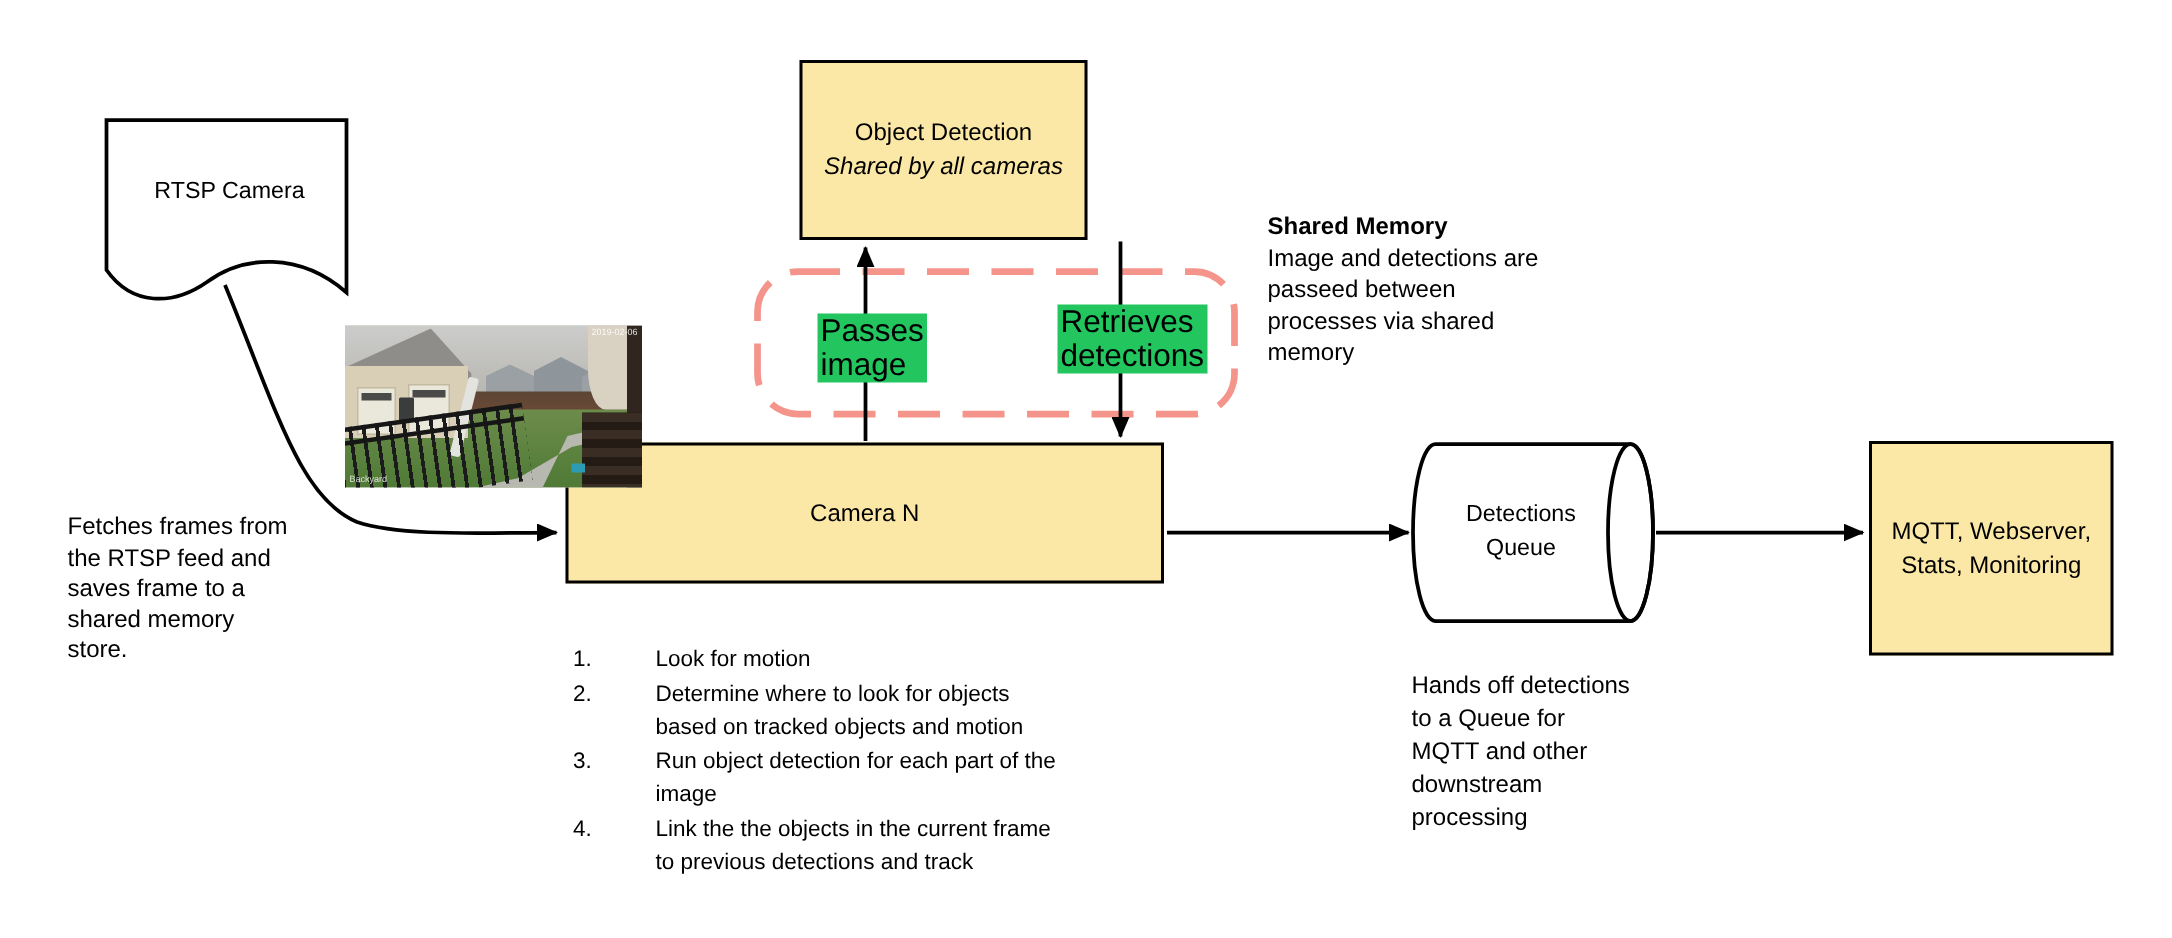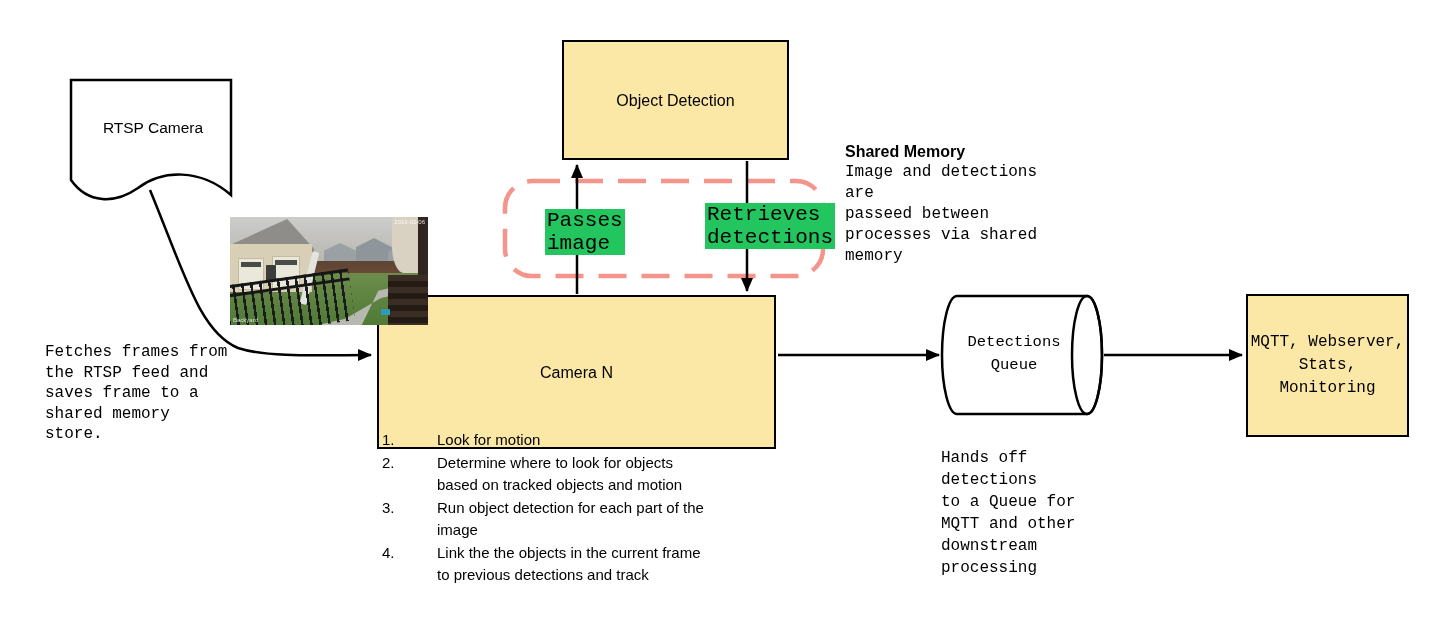--- a/index.html
+++ b/index.html
@@ -4,21 +4,21 @@
 <style>
   html,body{margin:0;padding:0;background:#ffffff;}
   #canvas{
     position:relative;
     width:1448px;height:625px;
     background:#ffffff;
     font-family:"Liberation Sans", sans-serif;
     color:#000;
     overflow:hidden;
   }
-  .pre{white-space:pre-line;font-family:Liberation Mono, monospace;}
+  .pre{white-space:pre-line;}
 
   svg.overlay{position:absolute;left:0;top:0;z-index:2;}
 
   
   .node{
     position:absolute;
     background:#FCE8A6;
     border:2px solid #000;
     display:flex;flex-direction:column;
     align-items:center;justify-content:center;
@@ -133,38 +133,39 @@
   </svg>
 
   <div class="shape-label" style="left:71px;top:116px;width:164px;">RTSP Camera</div>
 
   <div class="note pre" style="left:45px;top:342px;width:190px;">Fetches frames from
 the RTSP feed and
 saves frame to a
 shared memory
 store.</div>
 
-  <div class="node" style="left:562px;top:40px;width:227px;height:120px;">
+  <div class="node" style="left:533px;top:40px;width:192px;height:120px;">
     <div>Object Detection</div>
+    <div class="sub">Shared by all cameras</div>
   </div>
 
   <div class="edge-label pre" style="left:545px;top:209px;">Passes
 image</div>
   <div class="edge-label pre" style="left:705px;top:203px;">Retrieves
 detections</div>
 
   <div class="note" id="shared-memory-note" style="left:845px;top:141px;width:215px;">
     <div class="note-sm-title">Shared Memory</div>
     <div class="pre">Image and detections are
 passeed between
 processes via shared
 memory</div>
   </div>
 
-  <div class="node" style="left:377px;top:295px;width:399px;height:154px;">
+  <div class="node" style="left:377px;top:295px;width:399px;height:94px;">
     <div>Camera N</div>
   </div>
 
   <div id="camera-steps">
     <div class="step">
       <span class="step-num">1.</span>
       <span class="step-text">Look for motion</span>
     </div>
     <div class="step">
       <span class="step-num">2.</span>

